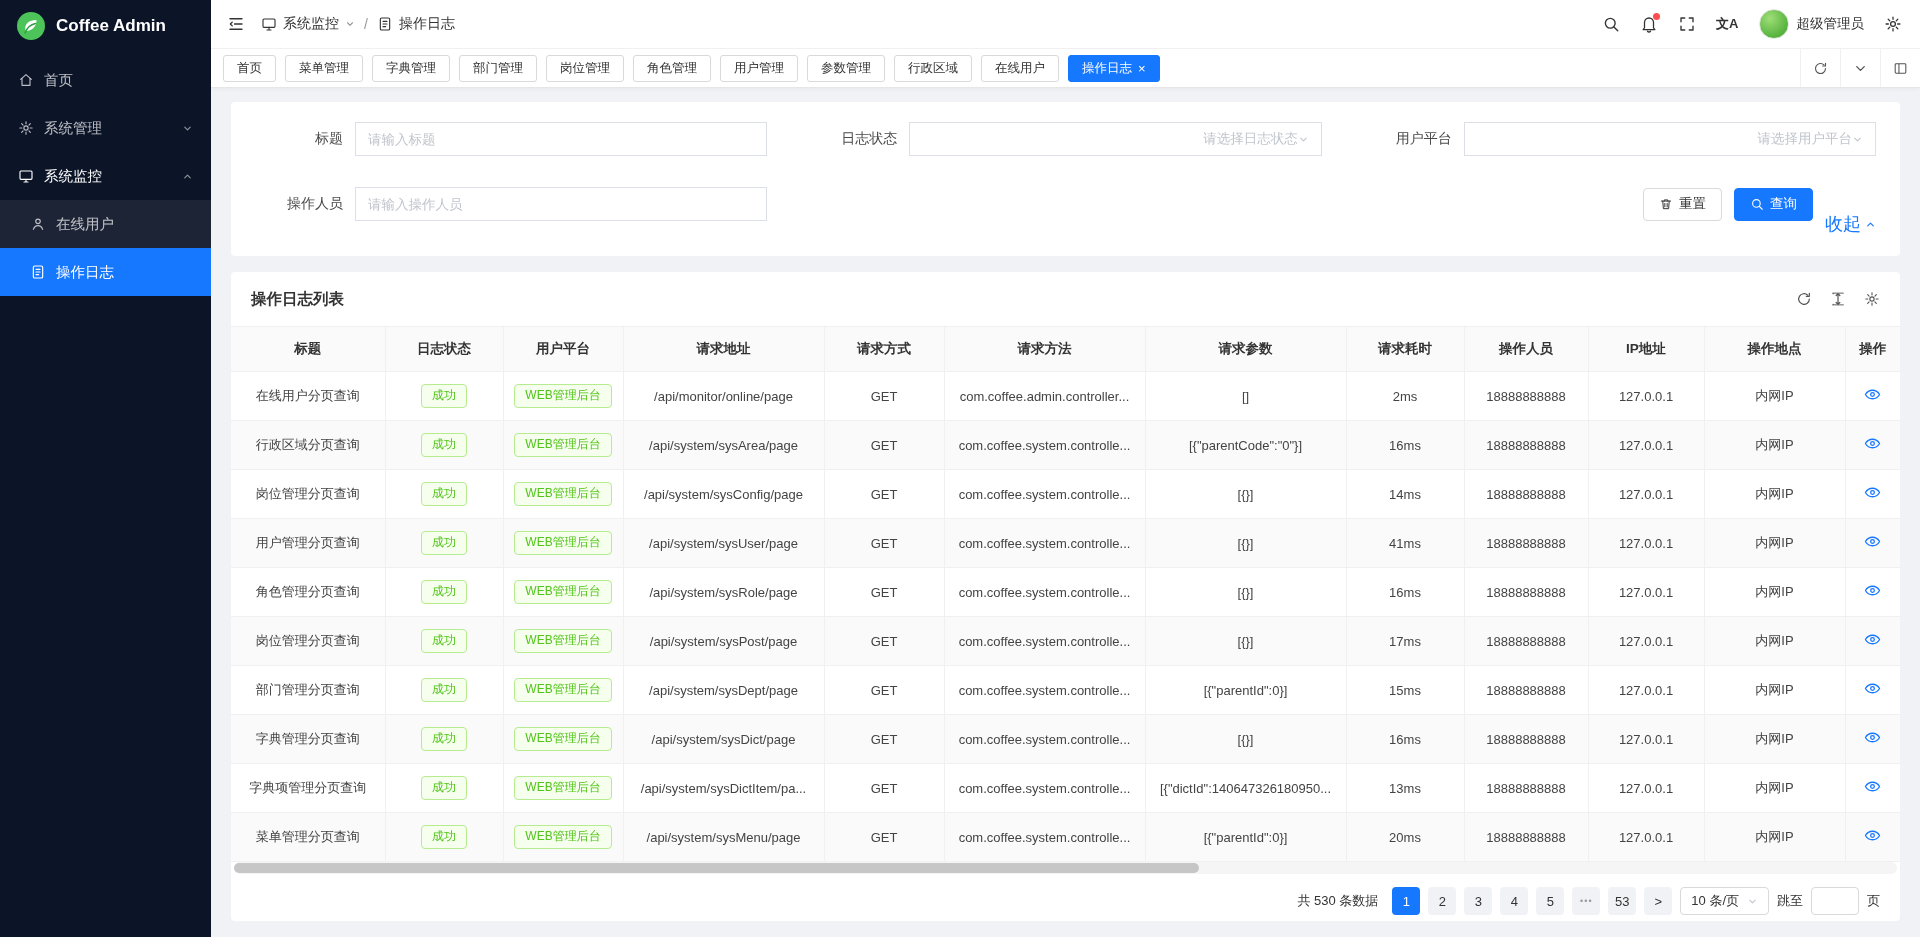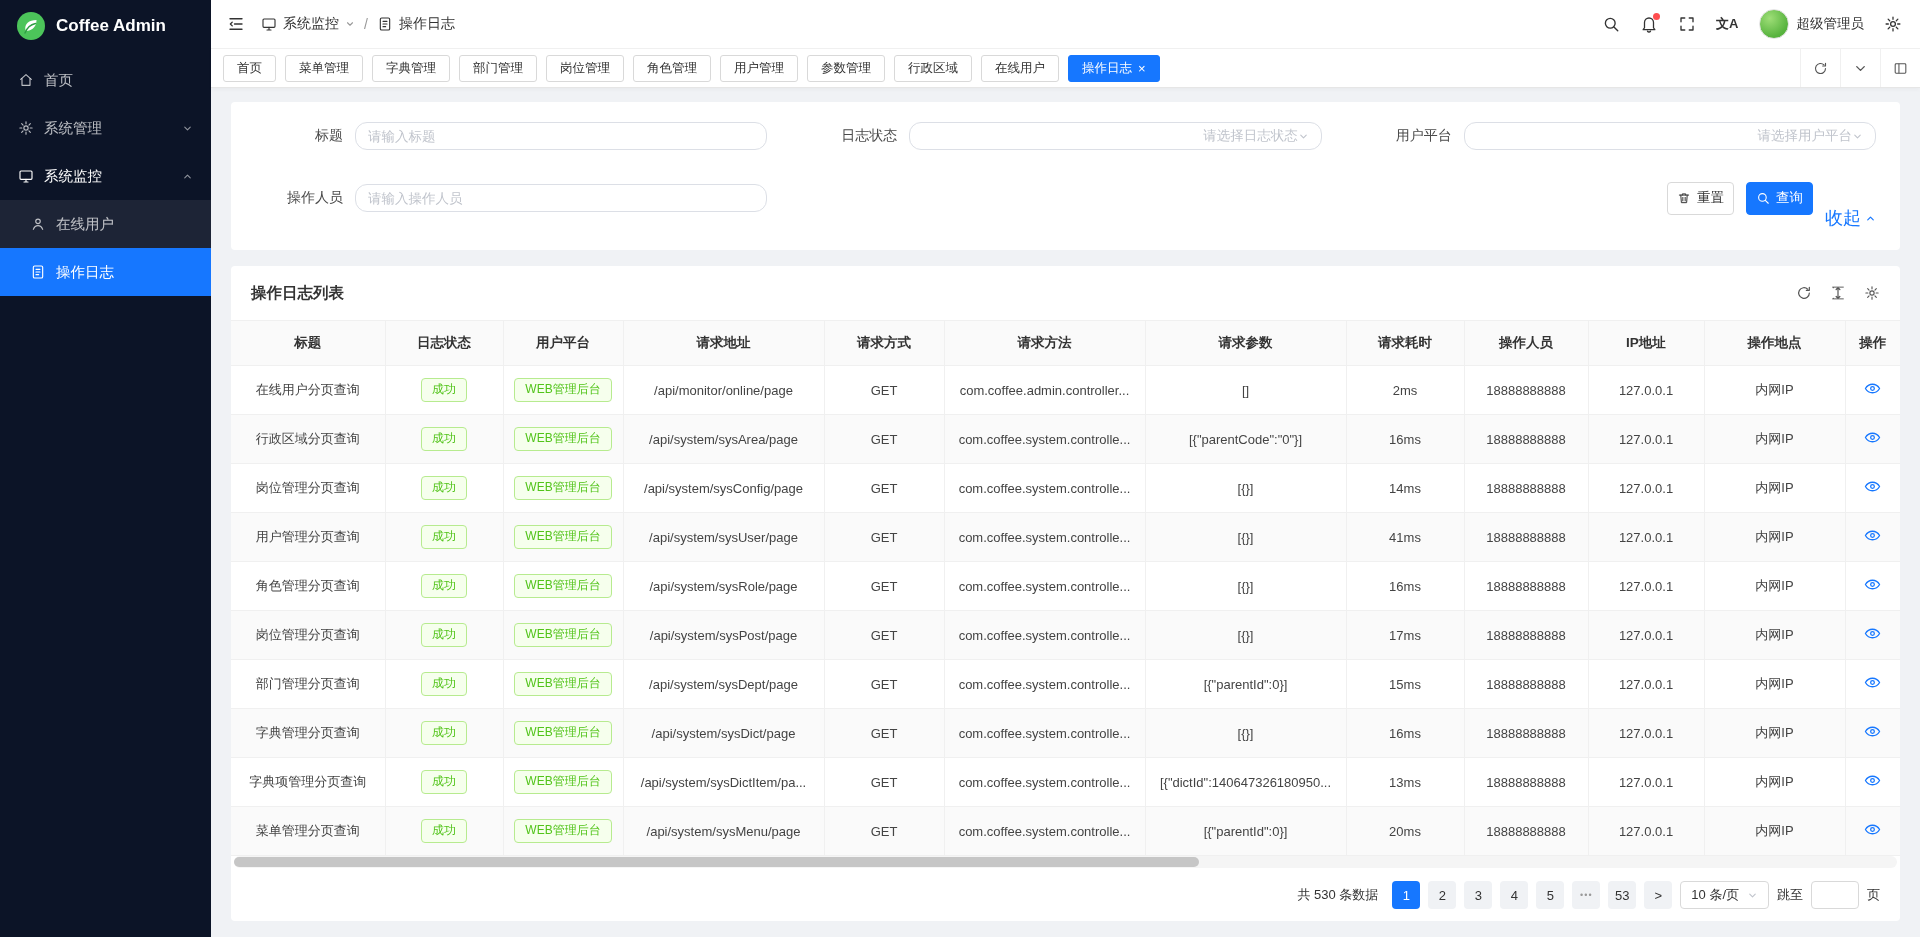--- a/index.html
+++ b/index.html
@@ -52,28 +52,28 @@
 
   
   .content { flex: 1; min-height: 0; padding: 14px 20px 16px; display: flex; flex-direction: column; overflow: hidden; }
   .card { background: #fff; border-radius: 4px; }
 
   
   .filter-card { padding: 20px 24px; flex: none; }
   .filter-grid { display: grid; grid-template-columns: 1fr 1fr 1fr; column-gap: 42px; row-gap: 16px; }
   .f-item { display: flex; align-items: center; min-width: 0; }
   .f-label { width: 88px; flex: none; text-align: right; margin-right: 12px; font-size: 14px; color: #4a4a4a; white-space: nowrap; }
-  .f-input, .f-select { flex: 1; min-width: 0; height: 28px; border: 1px solid #dcdfe6; border-radius: 12px; padding: 0 12px; font-size: 13.5px; color: #333; background: #fff; font-family: inherit; }
+  .f-input, .f-select { flex: 1; min-width: 0; height: 34px; border: 1px solid #dcdfe6; border-radius: 0; padding: 0 12px; font-size: 13.5px; color: #333; background: #fff; font-family: inherit; }
   .f-select { display: flex; align-items: center; justify-content: flex-end; cursor: pointer; }
   input.f-input::placeholder { color: #c0c4cc; }
   .f-placeholder { color: #c0c4cc; white-space: nowrap; overflow: hidden; }
   .sel-caret { color: #c0c4cc; }
   .sel-caret svg { width: 11px; height: 11px; }
   .f-actions { grid-column: 2 / 4; display: flex; align-items: center; justify-content: flex-end; gap: 12px; }
-  .btn { height: 33px; padding: 0 9px; border-radius: 4px; border: 1px solid #d9d9d9; background: #fff; color: #333; font-size: 13.5px; display: inline-flex; align-items: center; gap: 6px; cursor: pointer; font-family: inherit; }
+  .btn { height: 33px; padding: 0 15px; border-radius: 4px; border: 1px solid #d9d9d9; background: #fff; color: #333; font-size: 13.5px; display: inline-flex; align-items: center; gap: 6px; cursor: pointer; font-family: inherit; }
   .btn .icon svg { width: 14px; height: 14px; }
   .btn-primary { background: #1677ff; border-color: #1677ff; color: #fff; }
   .collapse-link { color: #1677ff; font-size: 18px; display: inline-flex; align-items: center; gap: 4px; cursor: pointer; margin-top: 40px; }
   .collapse-link svg { width: 11px; height: 11px; }
 
   
   .table-card { margin-top: 16px; flex: 1; min-height: 0; display: flex; flex-direction: column; overflow: hidden; }
   .card-head { height: 54px; flex: none; padding: 0 20px; display: flex; align-items: center; justify-content: space-between; }
   .card-title { font-size: 15.5px; font-weight: 600; color: #333; }
   .card-tools { display: flex; align-items: center; gap: 18px; color: #555; }

